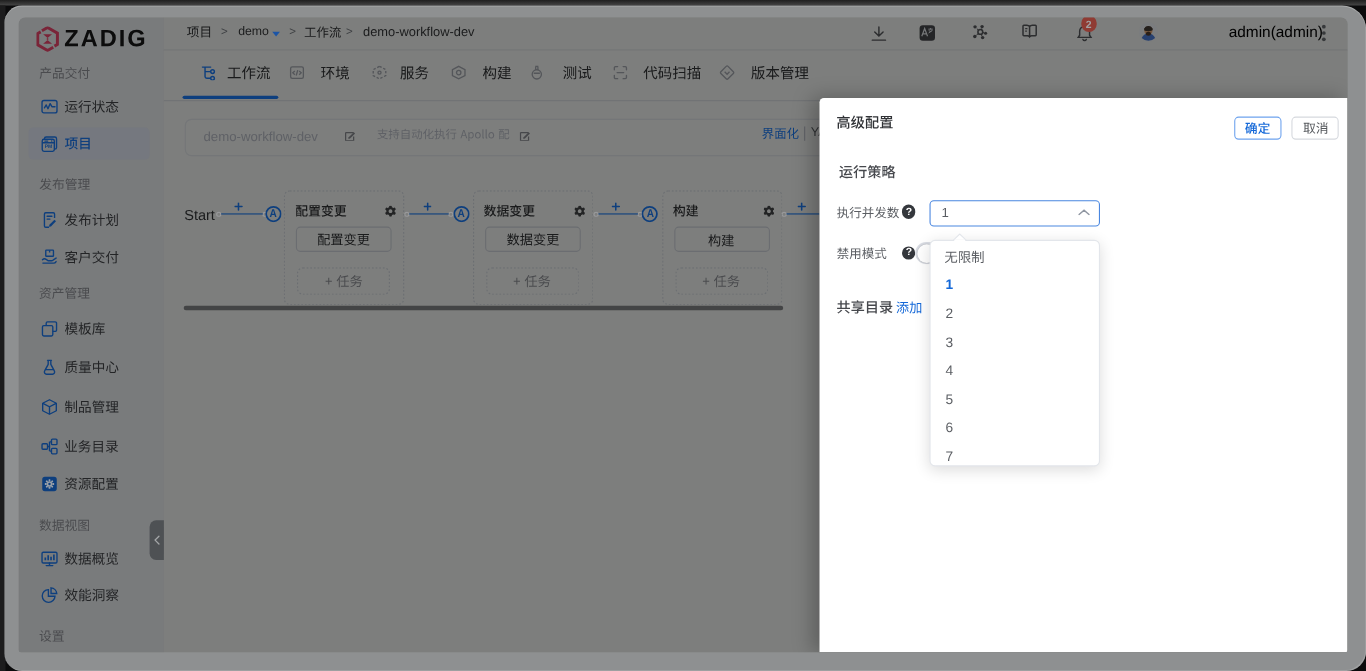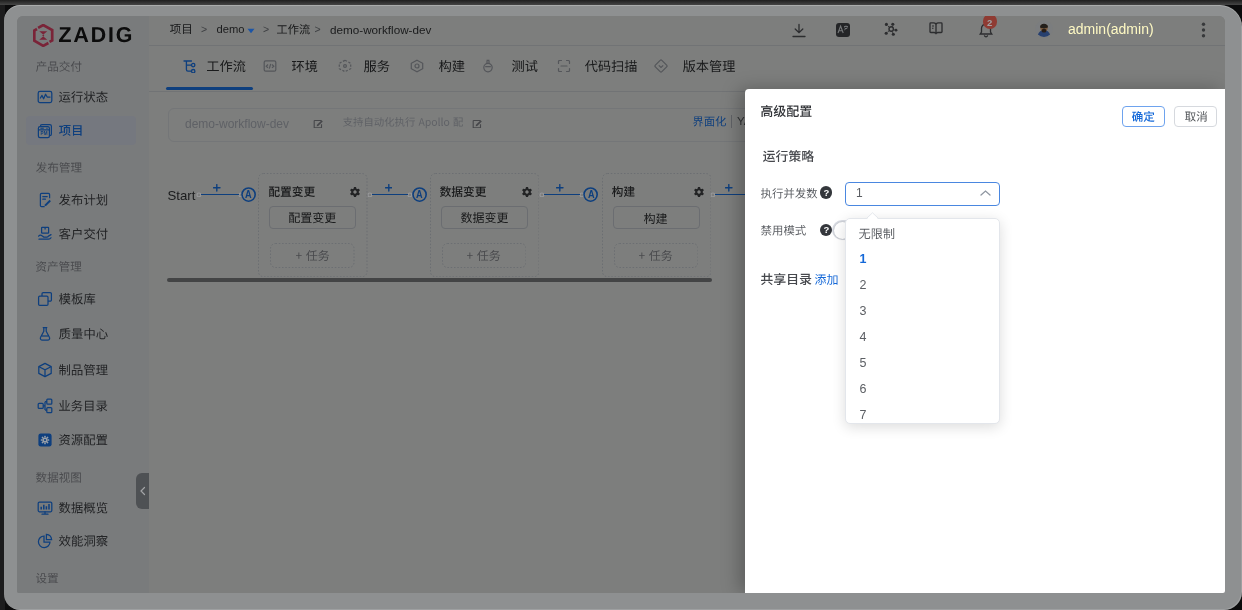--- a/index.html
+++ b/index.html
@@ -181,21 +181,21 @@
 <div class="" style="position:absolute;left:965.5px;top:-1.5px;width:14.5px;height:14.5px;background:#8f3b33;border-radius:50%"></div>
 <div style="position:absolute;left:970px;top:2.3px;font:700 9.5px 'Liberation Sans',sans-serif;color:#a2a2a3;line-height:1;letter-spacing:0px;white-space:pre;">2</div>
 <svg style="position:absolute;left:1018px;top:4.5px;" width="18" height="18" viewBox="0 0 18 18" fill="none">
       <circle cx="9" cy="9" r="8.7" fill="#7b7d7f"></circle>
       <path d="M2.9 14.6 a6.5 6.5 0 0 1 12.2 0 a8.7 8.7 0 0 1 -12.2 0z" fill="#27406f"></path>
       <circle cx="9" cy="7.7" r="3.7" fill="#77583e"></circle>
       <ellipse cx="9" cy="10.7" rx="2.4" ry="1.9" fill="#2a1f18"></ellipse>
       <path d="M12.7 7.3 a3.7 3.7 0 0 0 -7.4 0.1 c2.2 0.9 5.2 0.7 7.4 -0.1z" fill="#241f1c"></path>
       <path d="M5.3 7.6 q3.7 1.6 7.4 0 l0 -2.2 -7.4 0z" fill="#241f1c" opacity="0.9"></path>
     </svg>
-<div style="position:absolute;left:1051px;top:6.3px;font:400 14px 'Liberation Sans',sans-serif;color:#fef9c3;line-height:1;letter-spacing:0px;white-space:pre;">admin(admin)</div>
+<div style="position:absolute;left:1100px;top:6.3px;font:400 14px 'Liberation Sans',sans-serif;color:#000000;line-height:1;letter-spacing:0px;white-space:pre;">admin(admin)</div>
 <svg style="position:absolute;left:1182.5px;top:6.0px;" width="7" height="16" viewBox="0 0 7 16" fill="none">
       <circle cx="3.5" cy="2.3" r="1.7" fill="#37393b"></circle>
       <circle cx="3.5" cy="8" r="1.7" fill="#37393b"></circle>
       <circle cx="3.5" cy="13.7" r="1.7" fill="#37393b"></circle>
     </svg>
 <div class="" style="position:absolute;left:132px;top:30.3px;width:1076px;height:45.4px;background:#7d7e7d"></div>
 <div class="" style="position:absolute;left:132px;top:75.3px;width:1076px;height:1.2px;background:#717375"></div>
 <div class="" style="position:absolute;left:149.2px;top:71.3px;width:86.8px;height:3.4px;background:#0e3f7e;border-radius:2px"></div>
 <svg class="t" style="left:190.3px;top:44.7px" width="38.9" height="12.6" viewBox="0.7 -11.1 38.9 12.6">
       <path fill="#1a1b1c" d="M0.7 -1V0H12.6V-1H7.1V-8.6H11.9V-9.6H1.4V-8.6H6V-1ZM20.1 -10.9C19.5 -9 18.4 -7.1 17.2 -5.8C17.5 -5.7 17.8 -5.3 18 -5.2C18.7 -5.9 19.3 -6.9 19.9 -7.9H20.8V1H21.8V-2.2H25.8V-3.1H21.8V-5.1H25.6V-6H21.8V-7.9H25.9V-8.9H20.4C20.6 -9.5 20.9 -10.1 21.1 -10.7ZM17 -11C16.2 -9 15 -7 13.7 -5.8C13.9 -5.5 14.2 -5 14.3 -4.8C14.7 -5.2 15.1 -5.8 15.6 -6.3V1H16.6V-7.9C17.1 -8.8 17.5 -9.8 17.9 -10.7ZM34 -4.8V0.5H34.9V-4.8ZM31.7 -4.8V-3.4C31.7 -2.2 31.5 -0.7 29.9 0.4C30.1 0.5 30.4 0.8 30.6 1C32.4 -0.3 32.6 -2 32.6 -3.4V-4.8ZM36.4 -4.8V-0.6C36.4 0.2 36.4 0.4 36.6 0.6C36.8 0.8 37.1 0.8 37.4 0.8C37.5 0.8 37.8 0.8 38 0.8C38.2 0.8 38.5 0.8 38.6 0.7C38.8 0.6 38.9 0.4 39 0.2C39.1 -0.1 39.1 -0.8 39.1 -1.3C38.9 -1.4 38.6 -1.6 38.4 -1.7C38.4 -1.1 38.4 -0.6 38.4 -0.4C38.3 -0.2 38.3 -0.1 38.2 -0C38.2 0 38.1 0 38 0C37.8 0 37.7 0 37.6 0C37.5 0 37.4 0 37.4 -0C37.3 -0.1 37.3 -0.2 37.3 -0.5V-4.8ZM27.5 -10.2C28.3 -9.7 29.3 -9 29.8 -8.5L30.4 -9.3C29.9 -9.8 28.9 -10.5 28.1 -10.9ZM26.9 -6.6C27.8 -6.2 28.8 -5.6 29.3 -5.1L29.9 -5.9C29.4 -6.4 28.3 -7 27.5 -7.3ZM27.3 0.2 28.1 0.9C28.9 -0.3 29.8 -2 30.5 -3.4L29.8 -4C29 -2.5 28 -0.8 27.3 0.2ZM33.8 -10.9C34 -10.4 34.2 -9.8 34.4 -9.4H30.6V-8.5H33.2C32.6 -7.8 31.9 -6.8 31.6 -6.6C31.4 -6.4 31 -6.3 30.8 -6.2C30.8 -6 31 -5.5 31 -5.3C31.4 -5.4 32 -5.5 37.4 -5.8C37.7 -5.5 37.9 -5.1 38.1 -4.9L38.9 -5.4C38.4 -6.2 37.4 -7.4 36.6 -8.3L35.8 -7.8C36.1 -7.5 36.5 -7 36.8 -6.6L32.7 -6.4C33.2 -7 33.8 -7.8 34.3 -8.5H38.9V-9.4H35.4C35.2 -9.9 35 -10.5 34.7 -11.1Z"></path>

